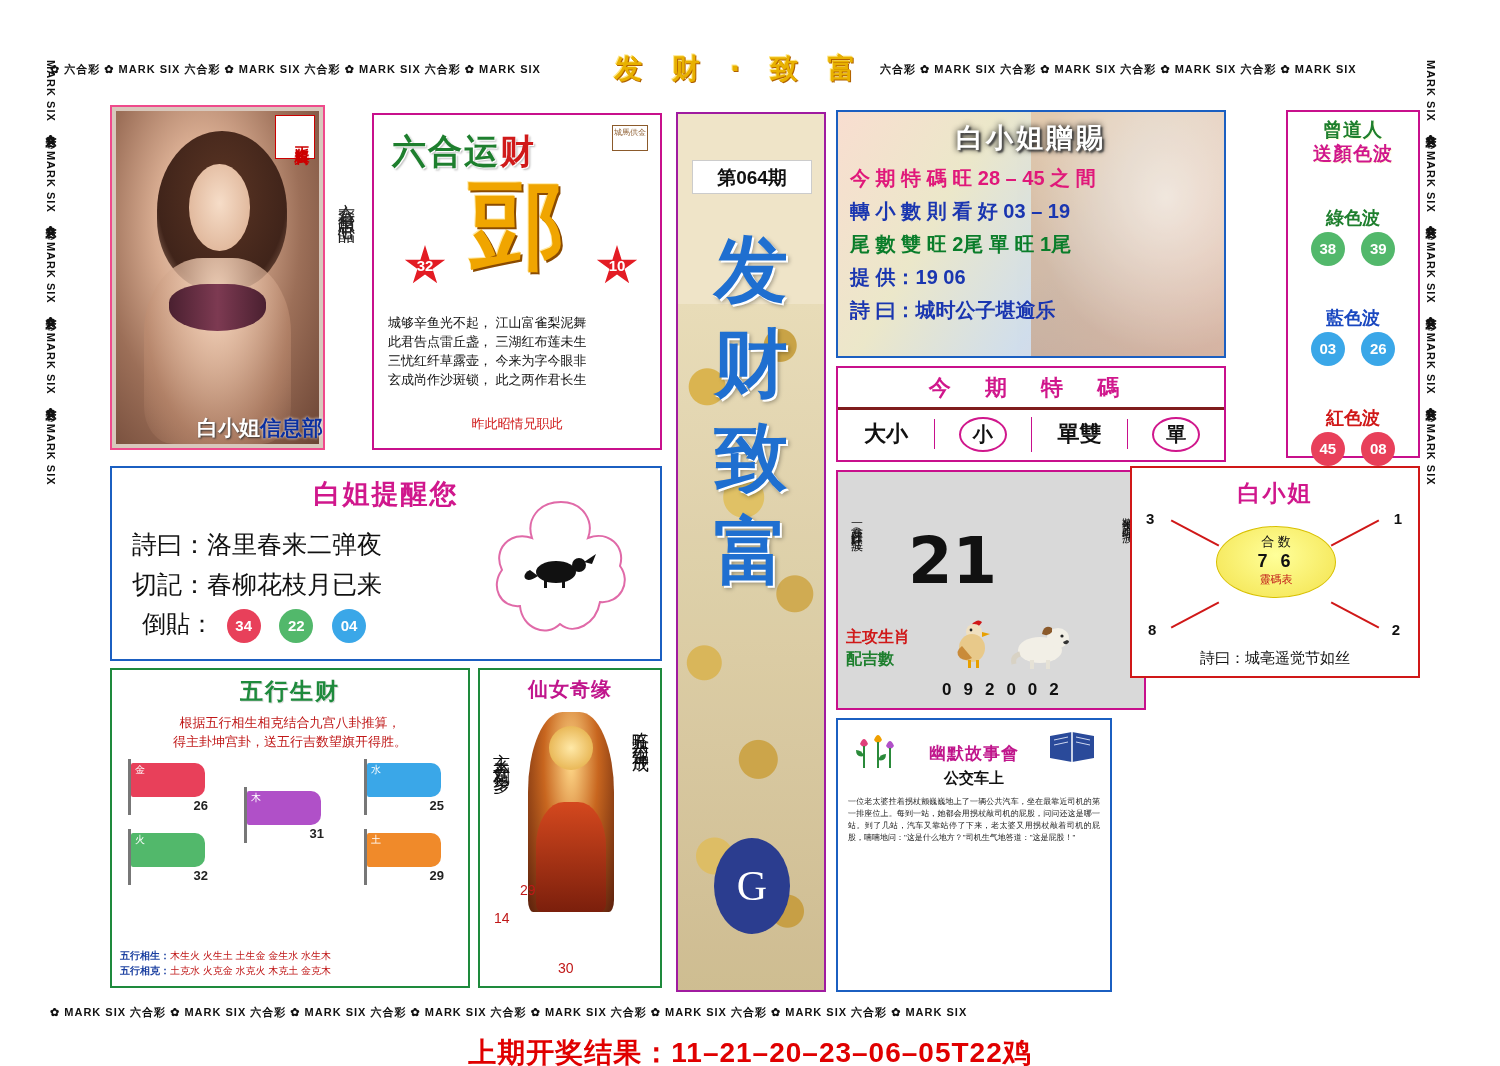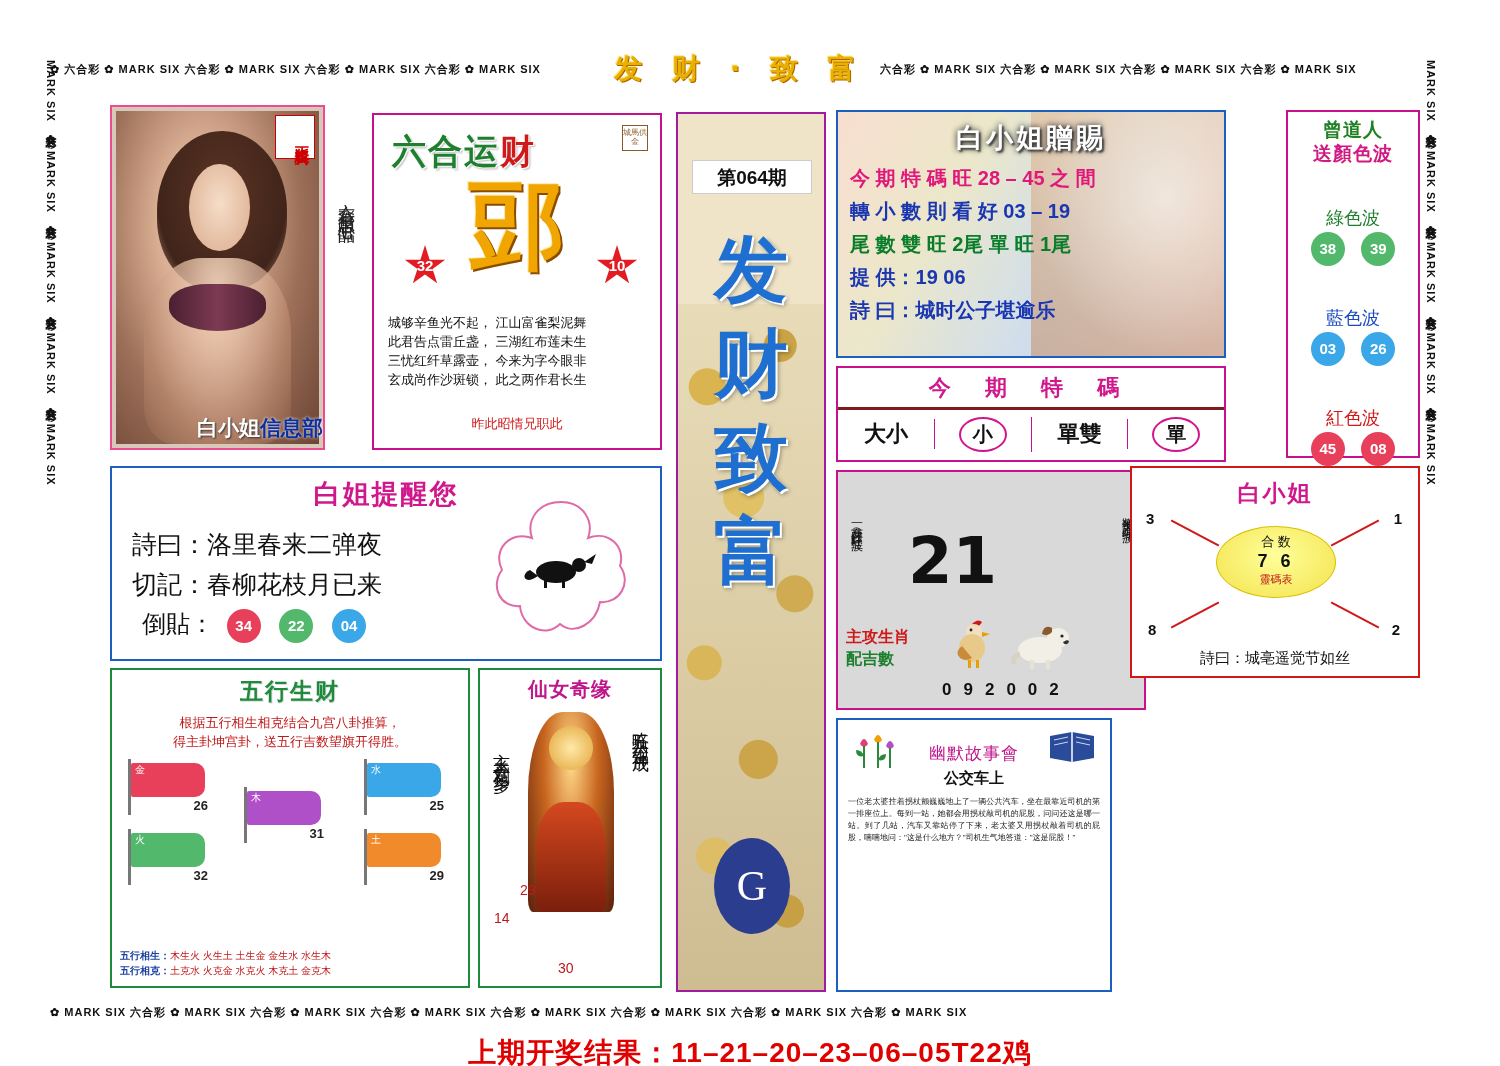--- a/index.html
+++ b/index.html
@@ -130,21 +130,21 @@
   .luck-title {
     position: absolute; left: 18px; top: 14px;
     font-size: 34px; font-weight: bold;
     color: #1e7f2e;
     letter-spacing: 2px;
     text-shadow: 1px 1px 0 #fff, 2px 2px 2px #bbb;
   }
   .luck-title .red { color: #d01a1a; }
   .luck-stamp {
     position: absolute; right: 12px; top: 10px;
-    width: 26px; height: 26px;
+    width: 36px; height: 26px;
     border: 1px solid #8b5a2b;
     color: #8b5a2b;
     font-size: 8px;
     line-height: 9px;
     text-align: center;
     padding: 2px 0 0 0;
   }
   .luck-char {
     position: absolute; left: 0; top: 62px; width: 100%;
     text-align: center;
@@ -486,21 +486,21 @@
   
   .story-box {
     position: absolute;
     left: 836px; top: 718px;
     width: 276px; height: 274px;
     border: 2px solid #1b5fc1;
     background: #fff;
   }
   .story-title {
     text-align: center; margin-top: 22px;
-    font-size: 17px; font-weight: normal; color: #c0168c;
+    font-size: 17px; font-weight: bold; color: #c0168c;
     letter-spacing: 1px;
   }
   .story-sub {
     text-align: center; margin-top: 4px;
     font-size: 15px; font-weight: bold; color: #111;
   }
   .story-body {
     margin: 8px 10px 0 10px;
     font-size: 8px; line-height: 12px; color: #222;
     text-align: justify;
@@ -522,21 +522,21 @@
   }
   .wave-head {
     text-align: center; margin-top: 6px;
     font-size: 19px; font-weight: bold; color: #1e7f2e;
     line-height: 24px;
     text-shadow: 1px 1px 0 #ffd; letter-spacing: 1px;
   }
   .wave-head .p { color: #d0178c; }
   .wave-grp { margin-top: 6px; text-align: center; }
   .wave-grp .lab {
-    font-size: 18px; font-weight: normal; color: #111; margin-bottom: 2px; margin-top: 40px;
+    font-size: 18px; font-weight: bold; color: #111; margin-bottom: 2px; margin-top: 40px;
   }
   .wave-grp .lab.green { color: #1e7f2e; }
   .wave-grp .lab.blue { color: #1a48c0; }
   .wave-grp .lab.red { color: #d01818; }
 
   
   .hs-box {
     position: absolute;
     left: 1130px; top: 466px;
     width: 290px; height: 212px;

